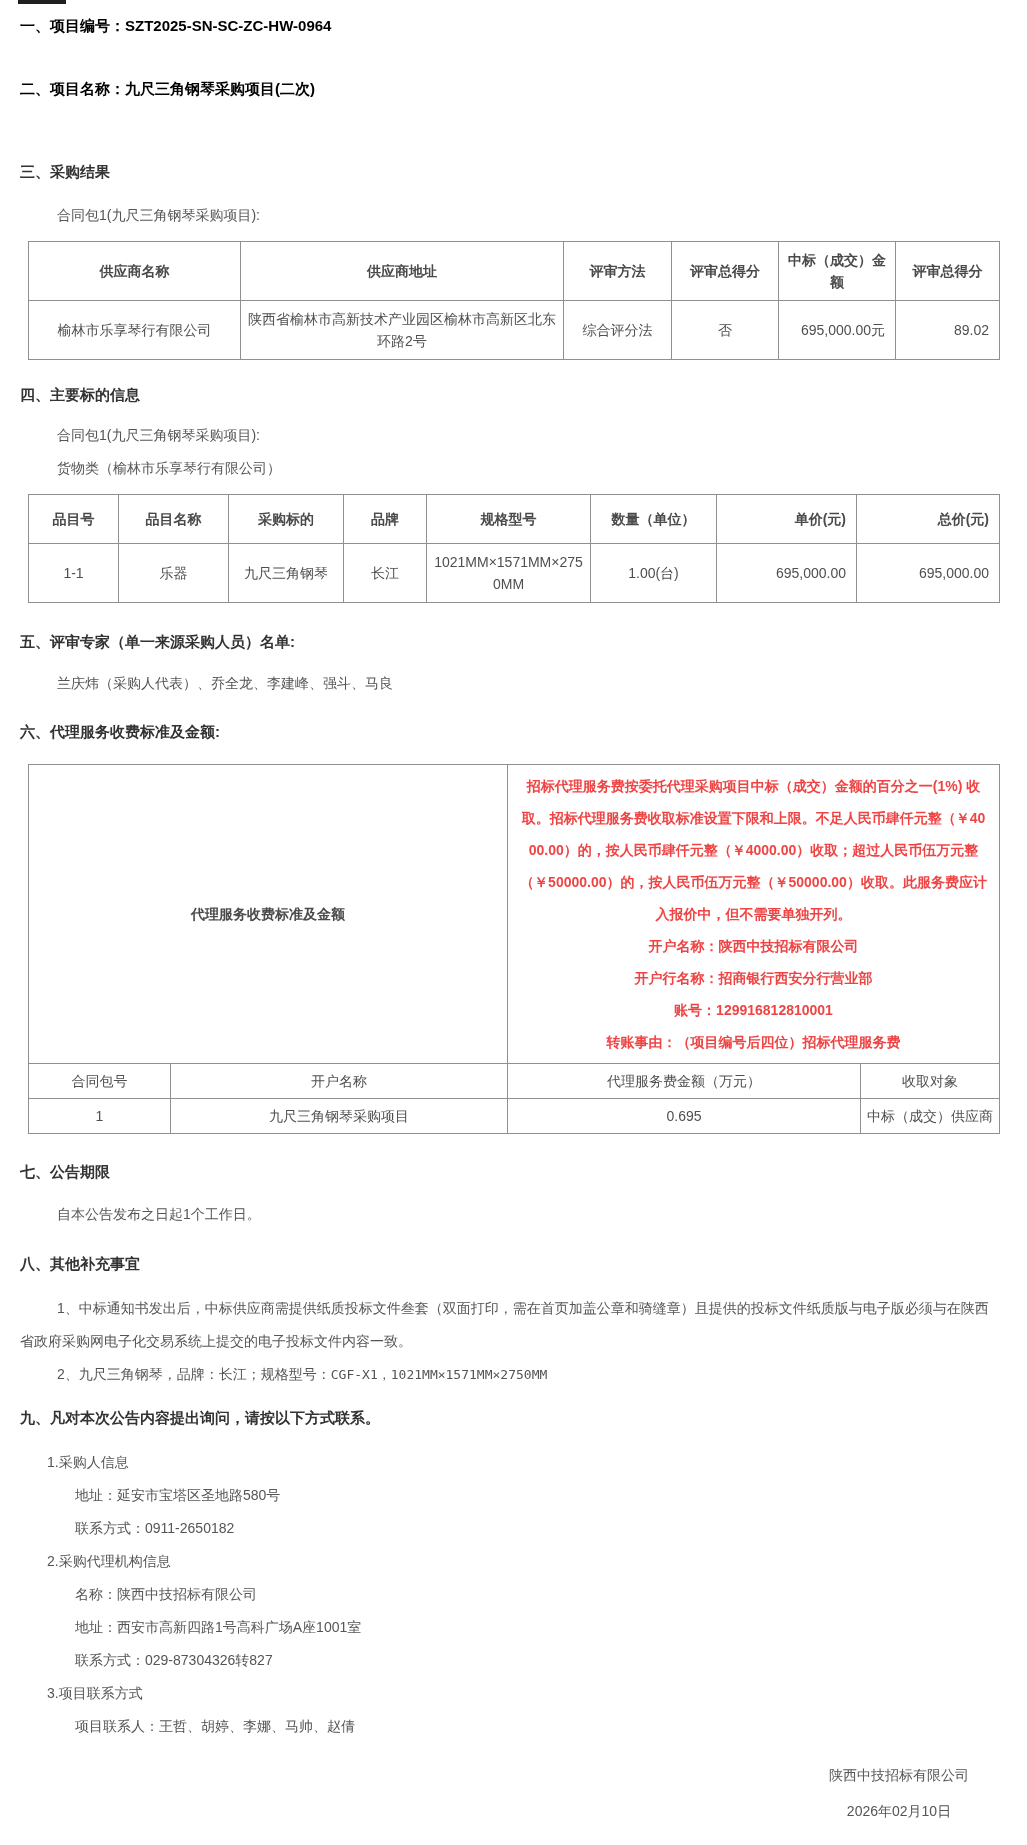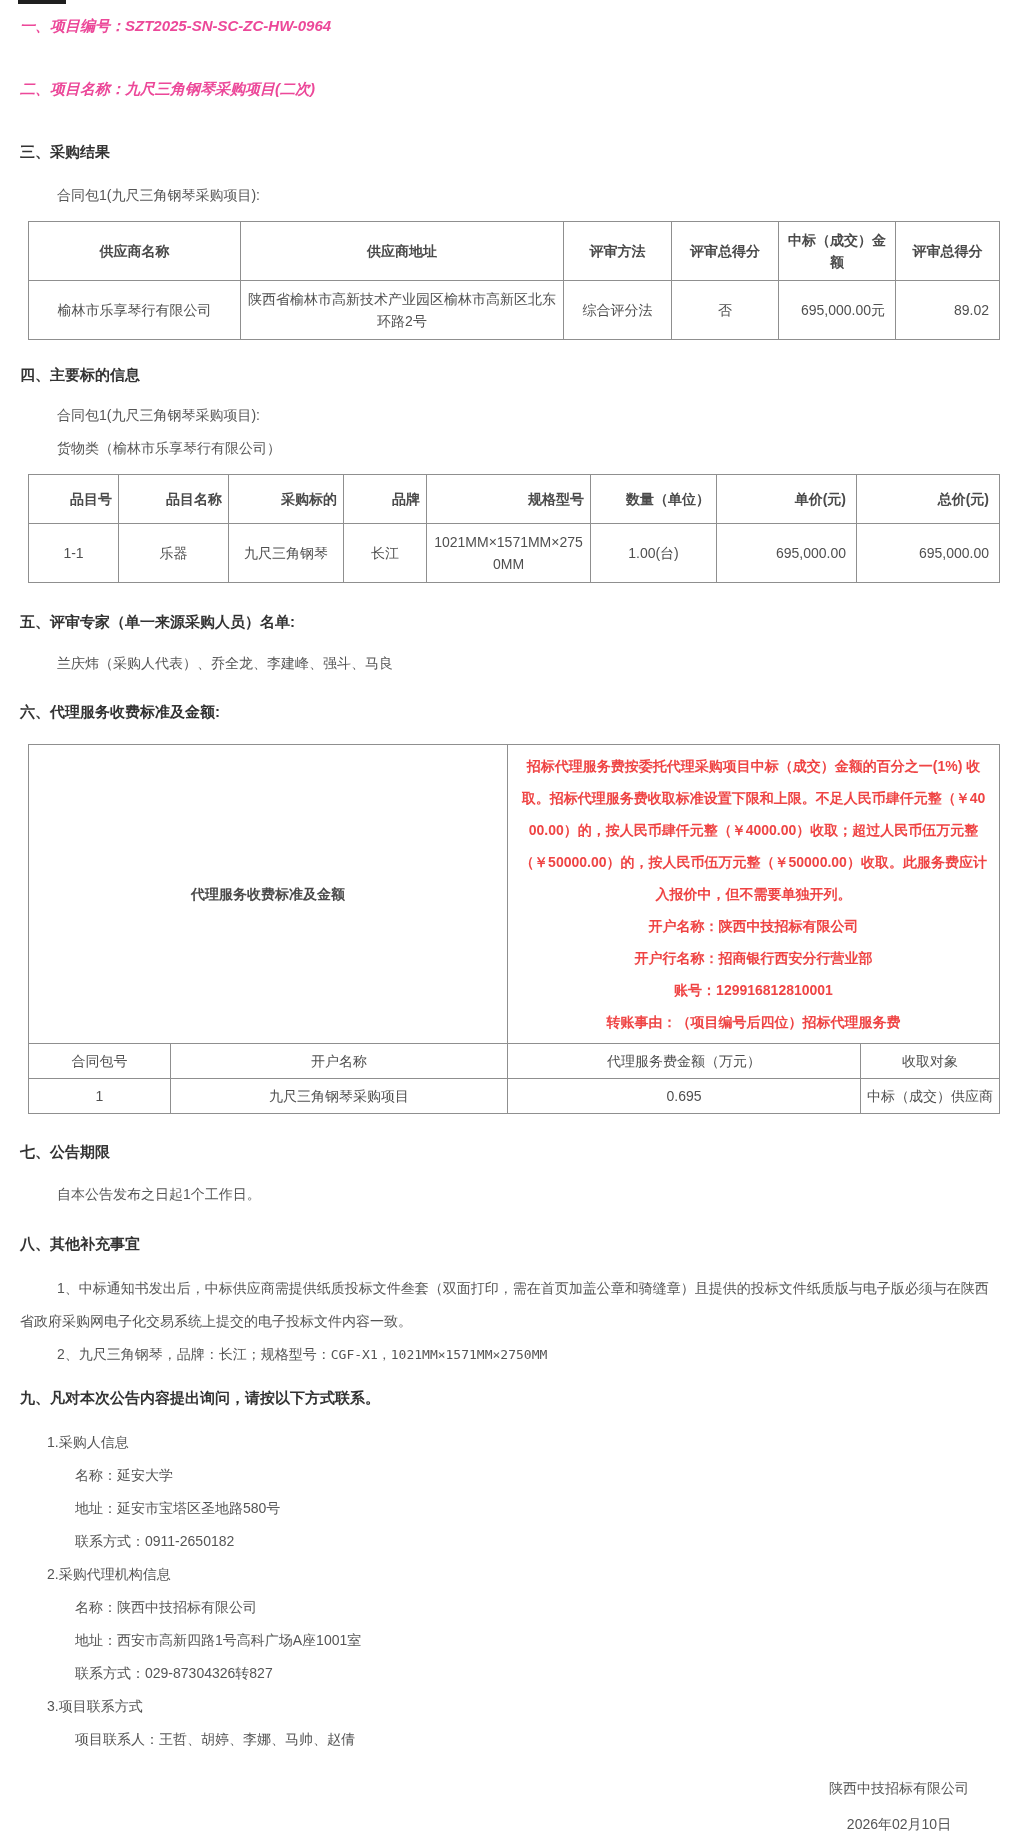--- a/index.html
+++ b/index.html
@@ -1,30 +1,30 @@
 <!DOCTYPE html>
 <html><head>
 <meta charset="utf-8">
 <style>
   html,body { margin:0; padding:0; background:#ffffff; }
   body { font-family:"Liberation Sans",sans-serif; font-size:14px; color:#545454; }
   .page { width:1027px; box-sizing:border-box; padding:0 28px 10px 20px; position:relative; }
   .topbar { width:48px; height:4px; background:#1f1f1f; margin-left:-2px; }
 
   .sec-h { font-size:15px; font-weight:bold; color:#333333; line-height:20px; }
-  .kv-line { font-size:15px; font-weight:bold; color:#ec4899; line-height:20px;font-style:italic; }
+  .kv-line { font-size:15px; font-weight:bold; color:#000000; line-height:20px; }
   .body-line { line-height:20px; margin-left:37px; color:#555555; }
 
   table { border-collapse:collapse; table-layout:fixed; width:971px; margin:16px 0 0 8px;
           color:#4f4f4f; font-size:14px; }
   th,td { border:1px solid #8f8f8f; text-align:center; vertical-align:middle;
           padding:7px 6px; line-height:22px; word-break:break-word; }
   th { font-weight:bold; color:#4a4a4a; }
   .num { text-align:right; padding-right:10px; }
-  .t2 th { padding:13px 6px;text-align:right; }
+  .t2 th { padding:13px 6px; }
   .t2 .num { padding-right:10px; }
 
   .fee-label { font-weight:bold; color:#4a4a4a; }
   .fee-body { font-weight:bold; color:#ef4444; line-height:32px; padding:5px 12px;
               word-break:break-all; text-align:center; }
   .fee-sub td { padding:6px 6px; }
 
   .par { line-height:33px; text-indent:37px; color:#555555; }
   .mono { font-family:"DejaVu Sans Mono","Liberation Mono",monospace; font-size:13px; }
 
@@ -41,21 +41,21 @@
   <div class="topbar"></div>
 
   <div class="kv-line" style="margin-top:12px">
     <span>一、项目编号：</span><span>SZT2025-SN-SC-ZC-HW-0964</span>
   </div>
 
   <div class="kv-line" style="margin-top:43px">
     <span>二、项目名称：</span><span>九尺三角钢琴采购项目(二次)</span>
   </div>
 
-  <div class="sec-h" style="margin-top:43px">三、采购结果</div>
+  <div class="sec-h" style="margin-top:63px">三、采购结果</div>
   <div class="body-line" style="margin-top:23px">合同包1(九尺三角钢琴采购项目):</div>
 
   <table class="t1">
     <colgroup>
       <col style="width:212px">
         <col style="width:323px">
         <col style="width:108px">
       <col style="width:107px">
         <col style="width:117px">
         <col style="width:104px">
@@ -163,21 +163,20 @@
   <div class="sec-h" style="margin-top:30px">八、其他补充事宜</div>
   <div class="par" style="margin-top:18px">1、中标通知书发出后，中标供应商需提供纸质投标文件叁套（双面打印，需在首页加盖公章和骑缝章）且提供的投标文件纸质版与电子版必须与在陕西省政府采购网电子化交易系统上提交的电子投标文件内容一致。</div>
   <div class="par">
     <span>2、九尺三角钢琴，品牌：长江；规格型号：</span><span class="mono">CGF-X1，1021MM×1571MM×2750MM</span>
   </div>
 
   <div class="sec-h" style="margin-top:17px">九、凡对本次公告内容提出询问，请按以下方式联系。</div>
 
   <div style="margin-top:18px">
     <div class="g-title">1.采购人信息</div>
-    <div class="g-line">名称：延安大学</div>
     <div class="g-line">地址：延安市宝塔区圣地路580号</div>
     <div class="g-line">联系方式：0911-2650182</div>
 
     <div class="g-title">2.采购代理机构信息</div>
     <div class="g-line">名称：陕西中技招标有限公司</div>
     <div class="g-line">地址：西安市高新四路1号高科广场A座1001室</div>
     <div class="g-line">联系方式：029-87304326转827</div>
 
     <div class="g-title">3.项目联系方式</div>
     <div class="g-line">项目联系人：王哲、胡婷、李娜、马帅、赵倩</div>

